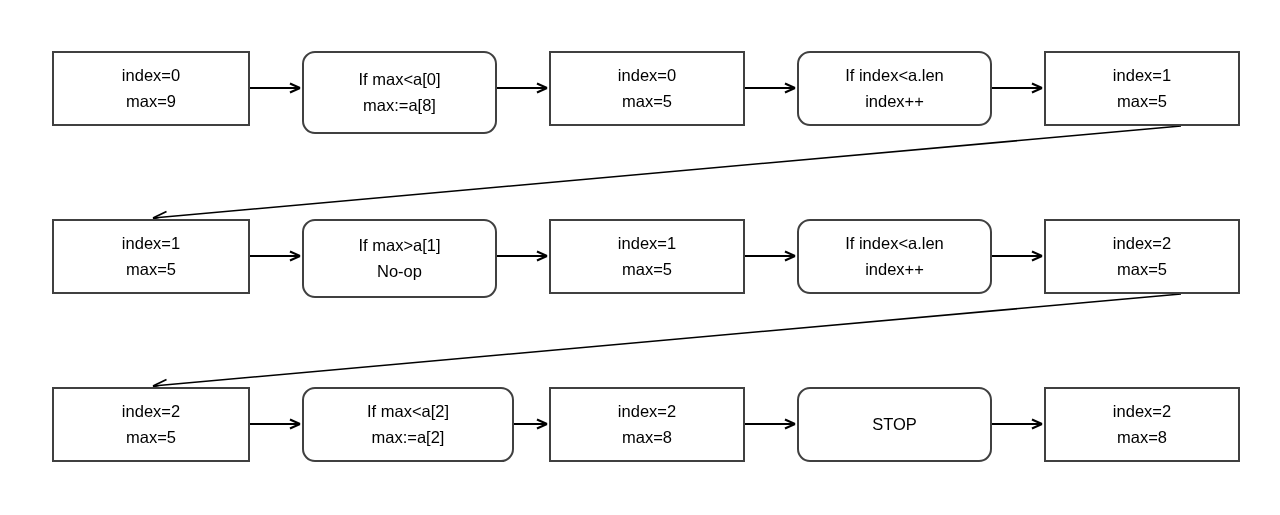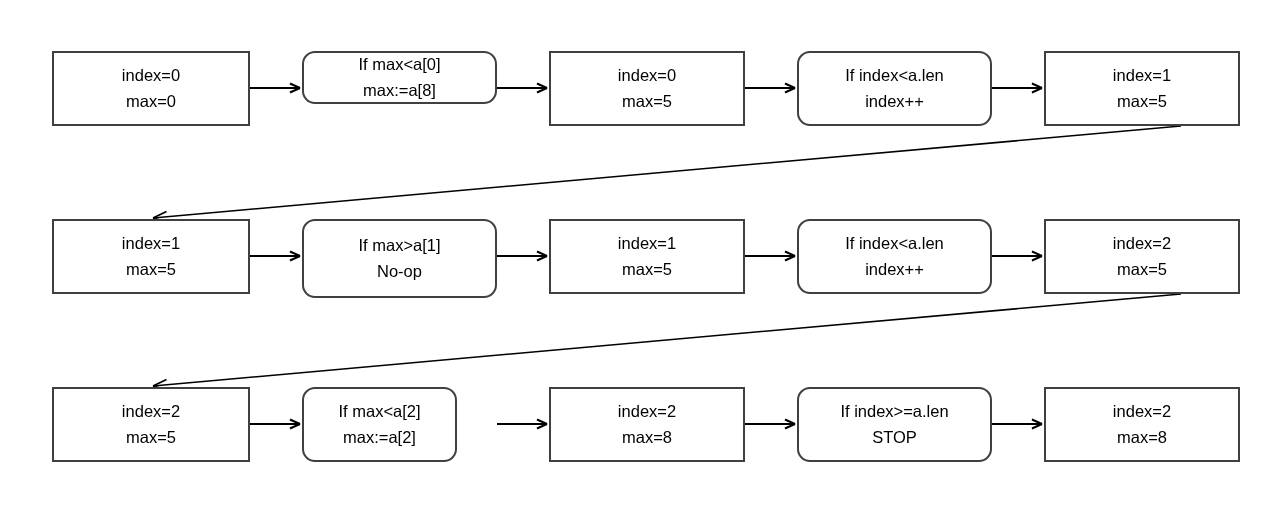--- a/index.html
+++ b/index.html
@@ -118,23 +118,23 @@
       </g>
       <g>
         <line x1="992" y1="424" x2="1042" y2="424" stroke="#000000" stroke-width="2"></line>
         <line x1="1042" y1="424" x2="1031.9560216565646" y2="419.51463501634476" stroke="#000000" stroke-width="2" stroke-linecap="butt"></line>
         <line x1="1042" y1="424" x2="1031.9560216565646" y2="428.48536498365524" stroke="#000000" stroke-width="2" stroke-linecap="butt"></line>
       </g>
     </svg>
   <div id="node-layer">
       <div class="node" style="left: 52px; top: 51px; width: 198px; height: 75px;">
         <span class="line">index=0</span>
-        <span class="line">max=0</span>
+        <span class="line">max=9</span>
       </div>
-      <div class="node rounded" style="left: 302px; top: 51px; width: 195px; height: 53px;">
+      <div class="node rounded" style="left: 302px; top: 51px; width: 195px; height: 83px;">
         <span class="line">If max&lt;a[0]</span>
         <span class="line">max:=a[8]</span>
       </div>
       <div class="node" style="left: 549px; top: 51px; width: 196px; height: 75px;">
         <span class="line">index=0</span>
         <span class="line">max=5</span>
       </div>
       <div class="node rounded" style="left: 797px; top: 51px; width: 195px; height: 75px;">
         <span class="line">If index&lt;a.len</span>
         <span class="line">index++</span>
@@ -160,30 +160,29 @@
         <span class="line">index++</span>
       </div>
       <div class="node" style="left: 1044px; top: 219px; width: 196px; height: 75px;">
         <span class="line">index=2</span>
         <span class="line">max=5</span>
       </div>
       <div class="node" style="left: 52px; top: 387px; width: 198px; height: 75px;">
         <span class="line">index=2</span>
         <span class="line">max=5</span>
       </div>
-      <div class="node rounded" style="left: 302px; top: 387px; width: 155px; height: 75px;">
+      <div class="node rounded" style="left: 302px; top: 387px; width: 212px; height: 75px;">
         <span class="line">If max&lt;a[2]</span>
         <span class="line">max:=a[2]</span>
       </div>
       <div class="node" style="left: 549px; top: 387px; width: 196px; height: 75px;">
         <span class="line">index=2</span>
         <span class="line">max=8</span>
       </div>
       <div class="node rounded" style="left: 797px; top: 387px; width: 195px; height: 75px;">
-        <span class="line">If index&gt;=a.len</span>
         <span class="line">STOP</span>
       </div>
       <div class="node" style="left: 1044px; top: 387px; width: 196px; height: 75px;">
         <span class="line">index=2</span>
         <span class="line">max=8</span>
       </div>
     </div>
 </div>
 
 </body></html>

